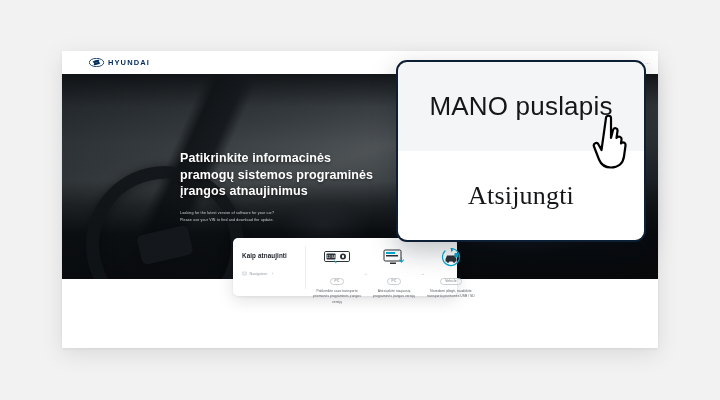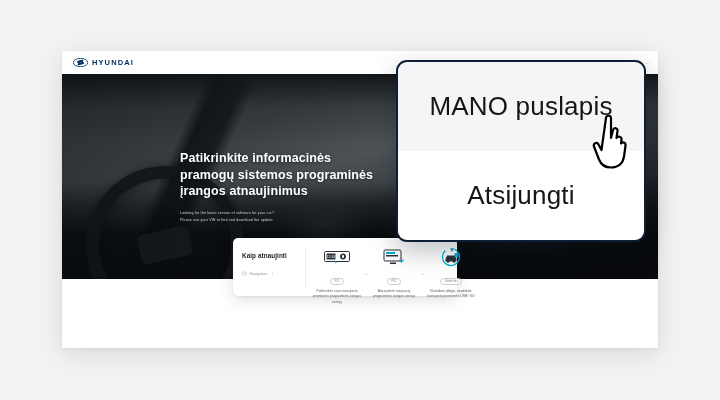--- a/index.html
+++ b/index.html
@@ -31,21 +31,21 @@
     overflow: hidden;
   }
 
   
   .site-header {
     position: relative;
     height: 23px;
     background: #ffffff;
     display: flex;
     align-items: center;
-    padding-left: 11px;
+    padding-left: 27px;
     box-sizing: border-box;
   }
   .logo-wrap {
     display: flex;
     align-items: center;
     gap: 4px;
   }
   .logo-mark { display: block; }
   .logo-word {
     font-size: 7.5px;
@@ -254,21 +254,21 @@
   .dd-item {
     height: 50%;
     display: flex;
     align-items: center;
     justify-content: center;
     font-size: 26px;
     color: #141618;
     letter-spacing: .2px;
   }
   .dd-item.hovered { background: #f4f5f7; }
-  .dd-item.plain { background: #ffffff; }
+  .dd-item.plain { background: #ffffff; font-family: Liberation Serif, serif; }
 
   
   .cursor {
     position: absolute;
     left: 592px;
     top: 112px;
     width: 46px;
     height: 60px;
     pointer-events: none;
   }

